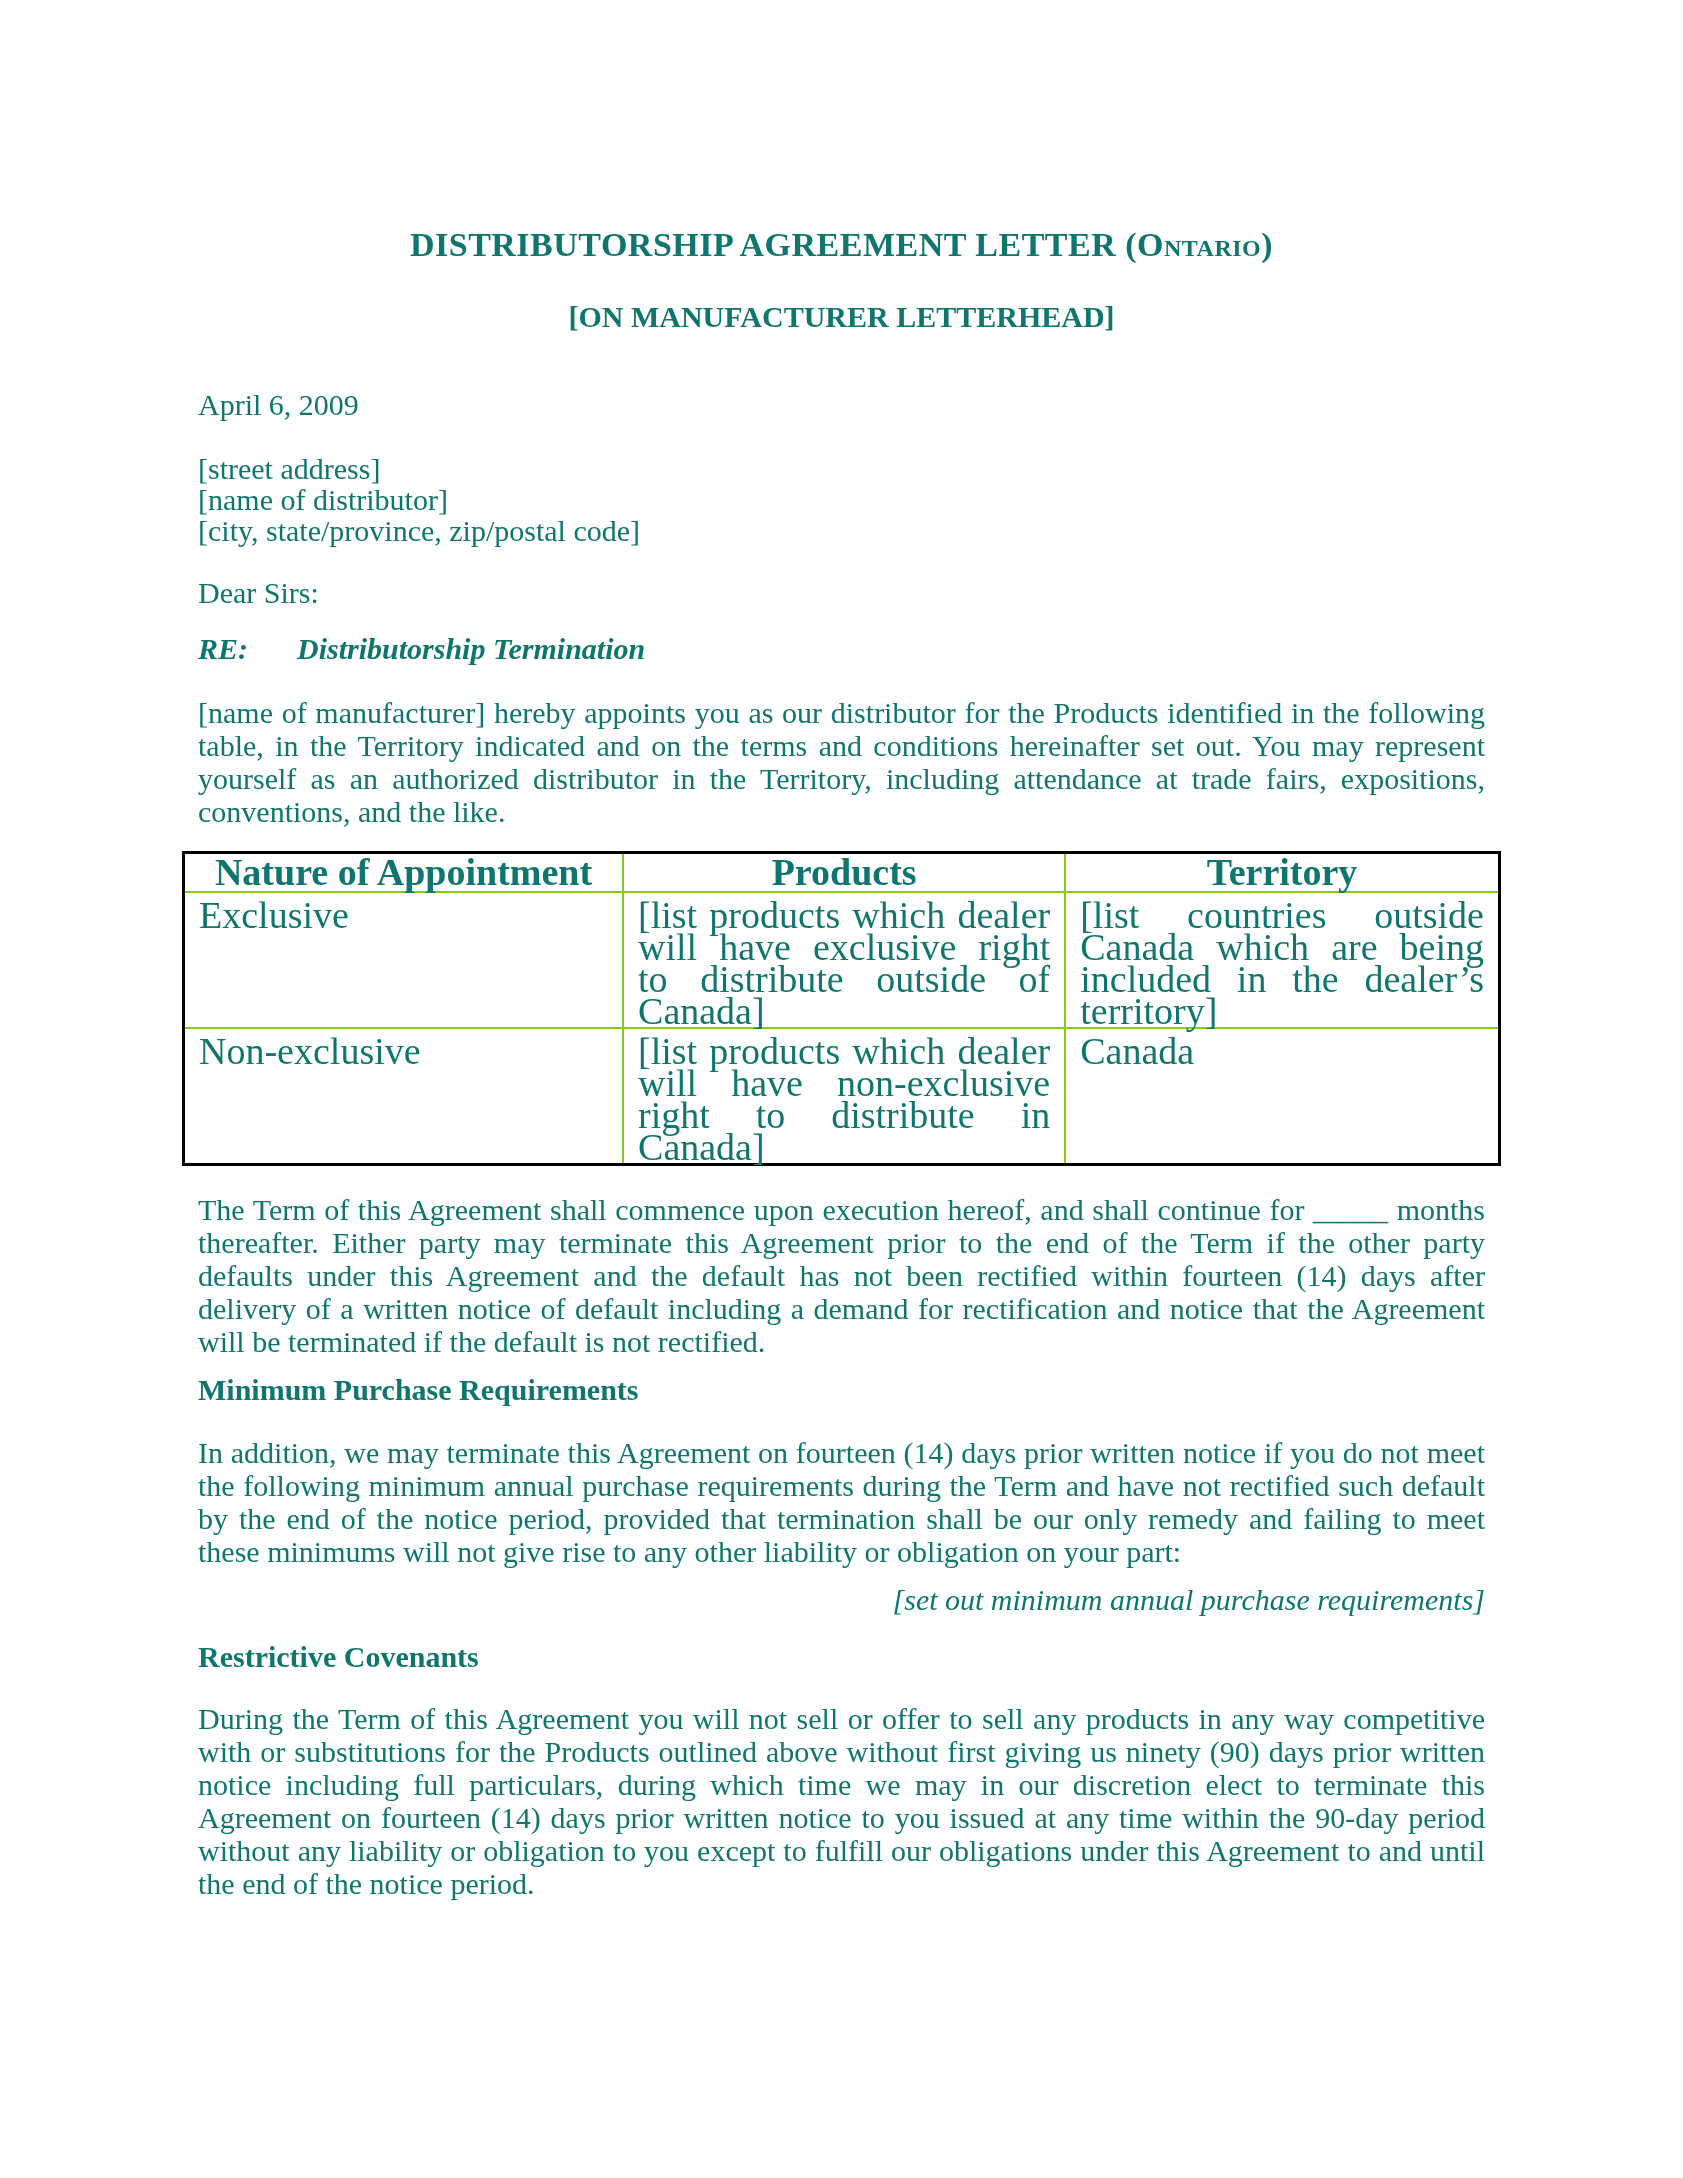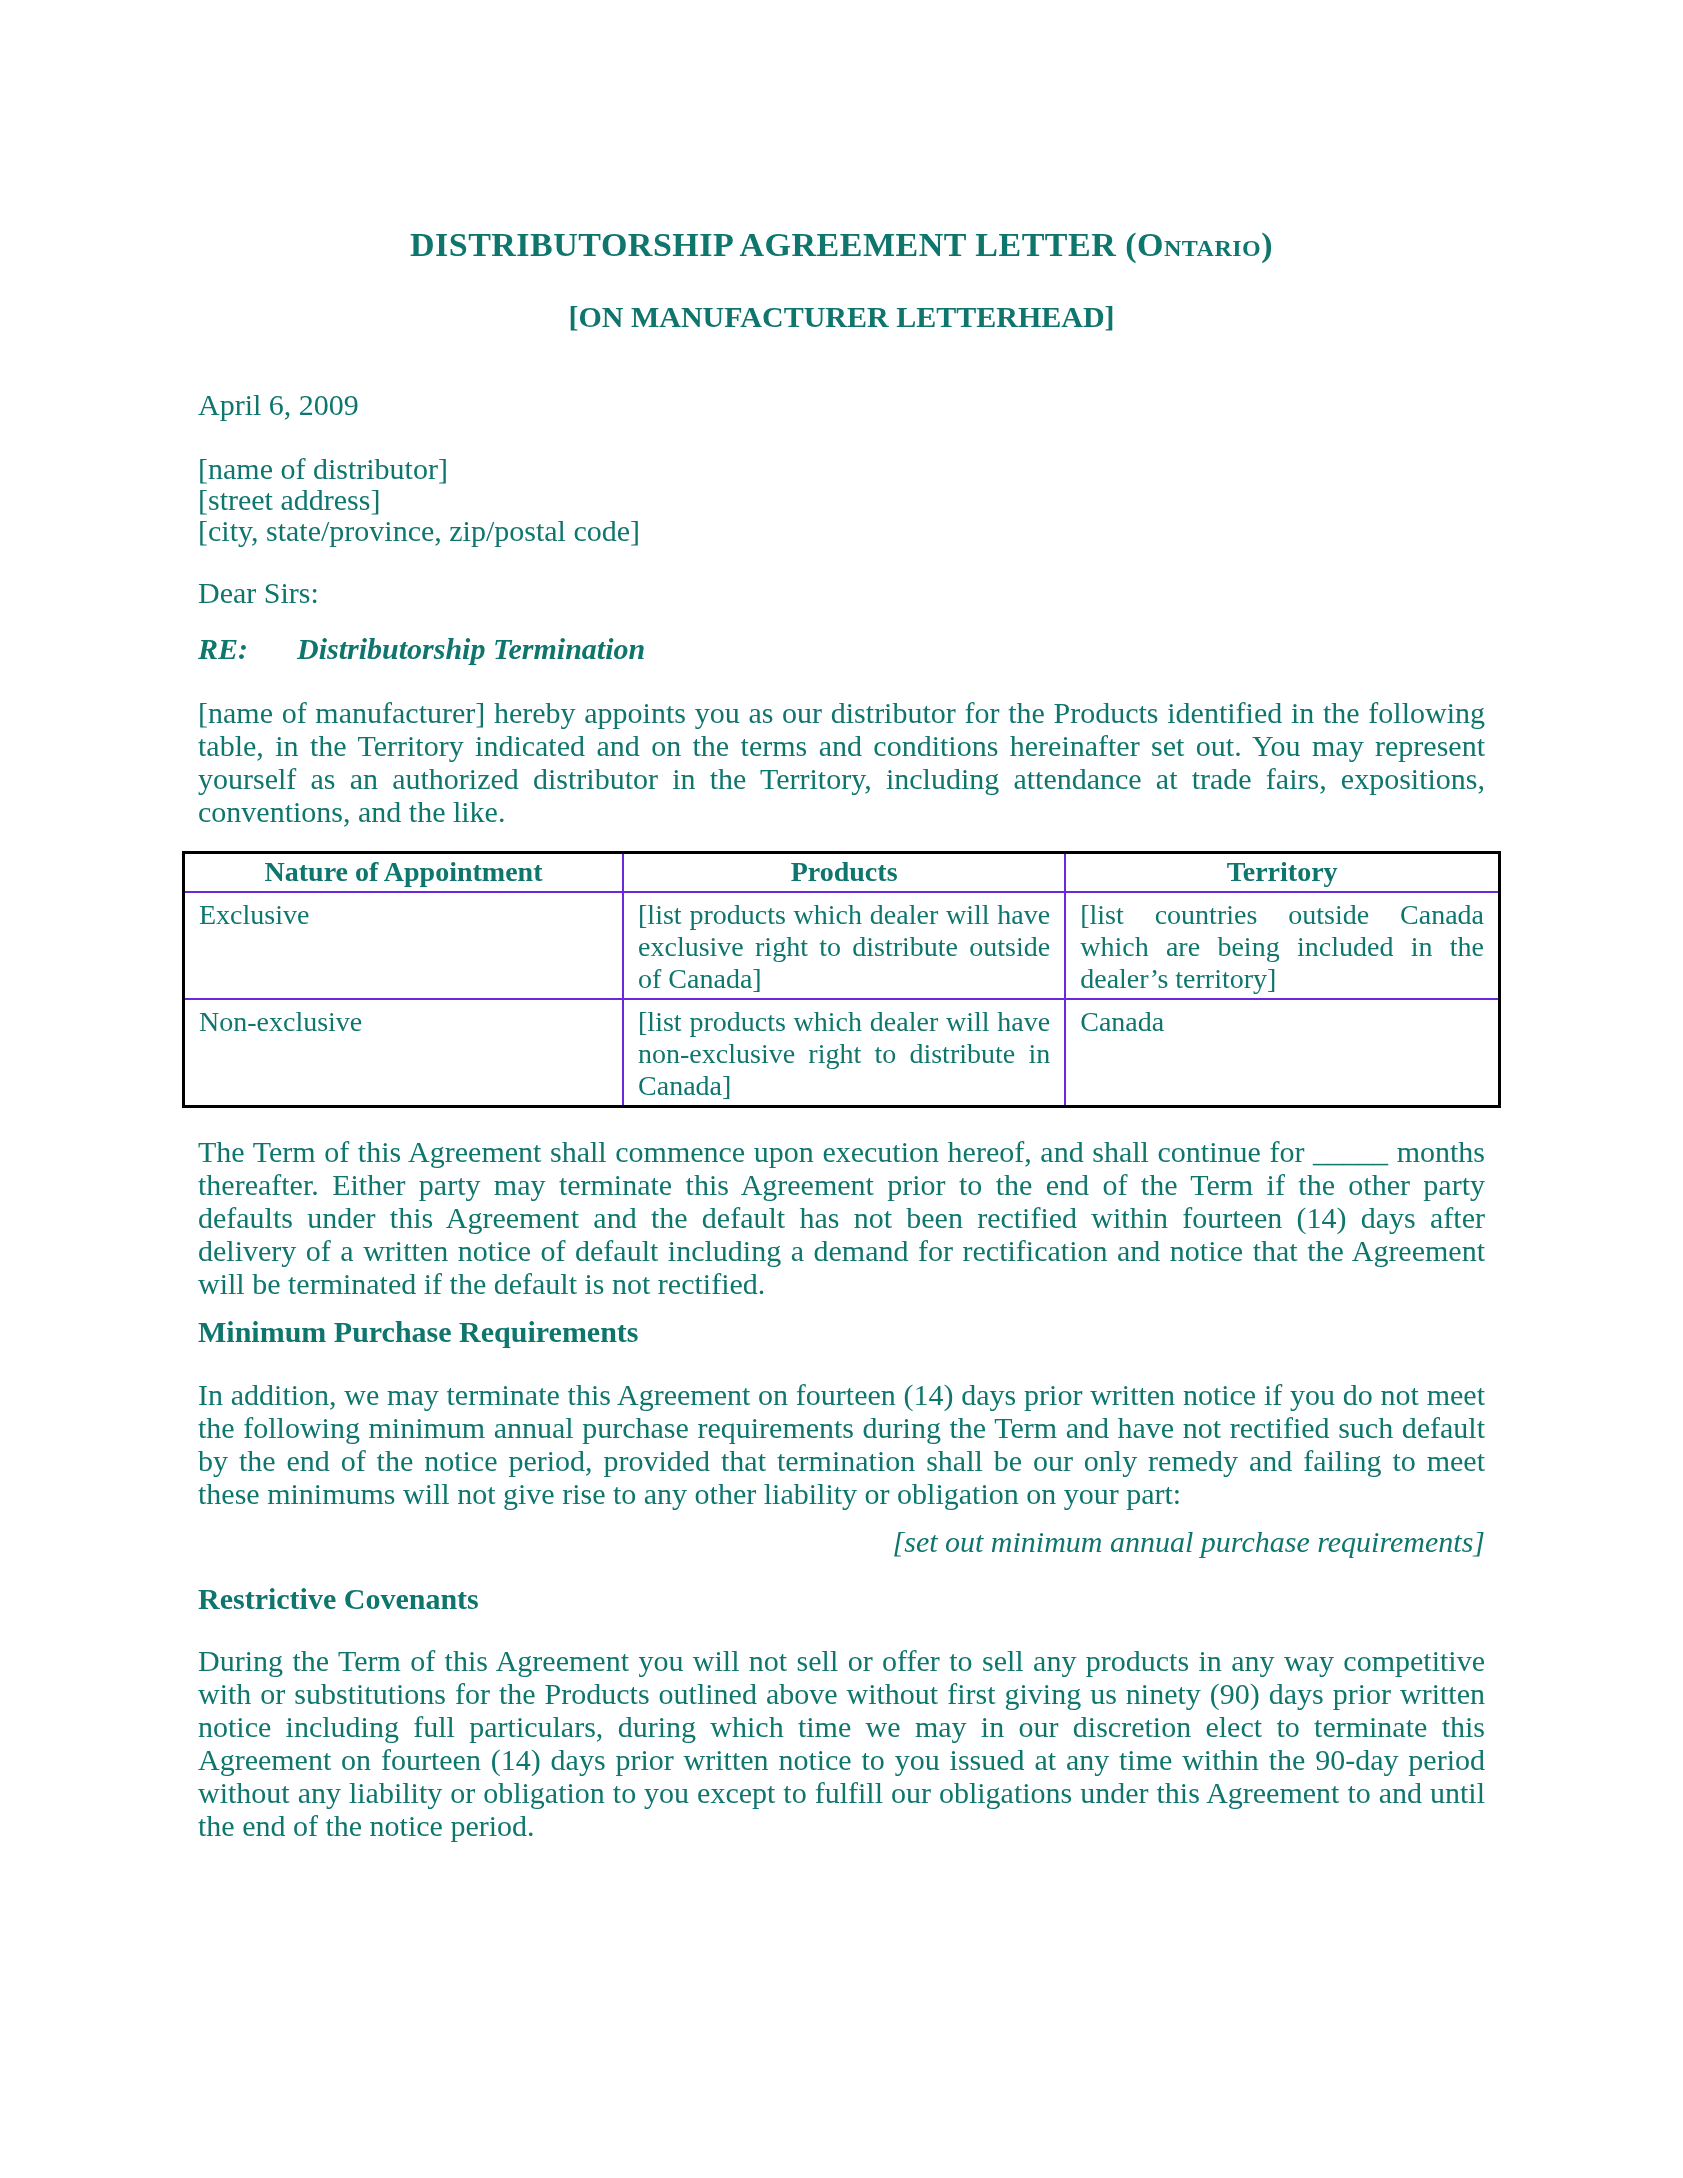--- a/index.html
+++ b/index.html
@@ -52,24 +52,24 @@
     margin-top: 31px;
   }
   table.appt {
     border-collapse: collapse;
     table-layout: fixed;
     width: 1319px;
     margin: 23px 0 0 -16px;
     border: 3px solid #000000;
   }
   table.appt th, table.appt td {
-    border: 2px solid #6d28d9;
+    border: 2px solid #84cc16;
     vertical-align: top;
     line-height: 32px;
-    font-size: 28px;
+    font-size: 38px;
   }
   table.appt th {
     font-weight: bold;
     text-align: center;
     padding: 2px 6px 3px 6px;
   }
   table.appt td {
     padding: 6px 14px 0 14px;
     height: 99px;
   }
@@ -96,22 +96,22 @@
 
 <div class="page">
 
   <div class="doc-title"><span>DISTRIBUTORSHIP AGREEMENT LETTER </span><span class="smallcaps">(Ontario)</span></div>
 
   <div class="doc-subtitle">[ON MANUFACTURER LETTERHEAD]</div>
 
   <div class="date-line">April 6, 2009</div>
 
   <div class="recipient">
+    <div>[street address]</div>
     <div>[name of distributor]</div>
-    <div>[street address]</div>
     <div>[city, state/province, zip/postal code]</div>
   </div>
 
   <div class="salutation">Dear Sirs:</div>
 
   <div class="re-line">
     <span class="re-label">RE:</span><span>Distributorship Termination</span>
   </div>
 
   <div class="para">[name of manufacturer] hereby appoints you as our distributor for the Products identified in the following table, in the Territory indicated and on the terms and conditions hereinafter set out. You may represent yourself as an authorized distributor in the Territory, including attendance at trade fairs, expositions, conventions, and the like.</div>

